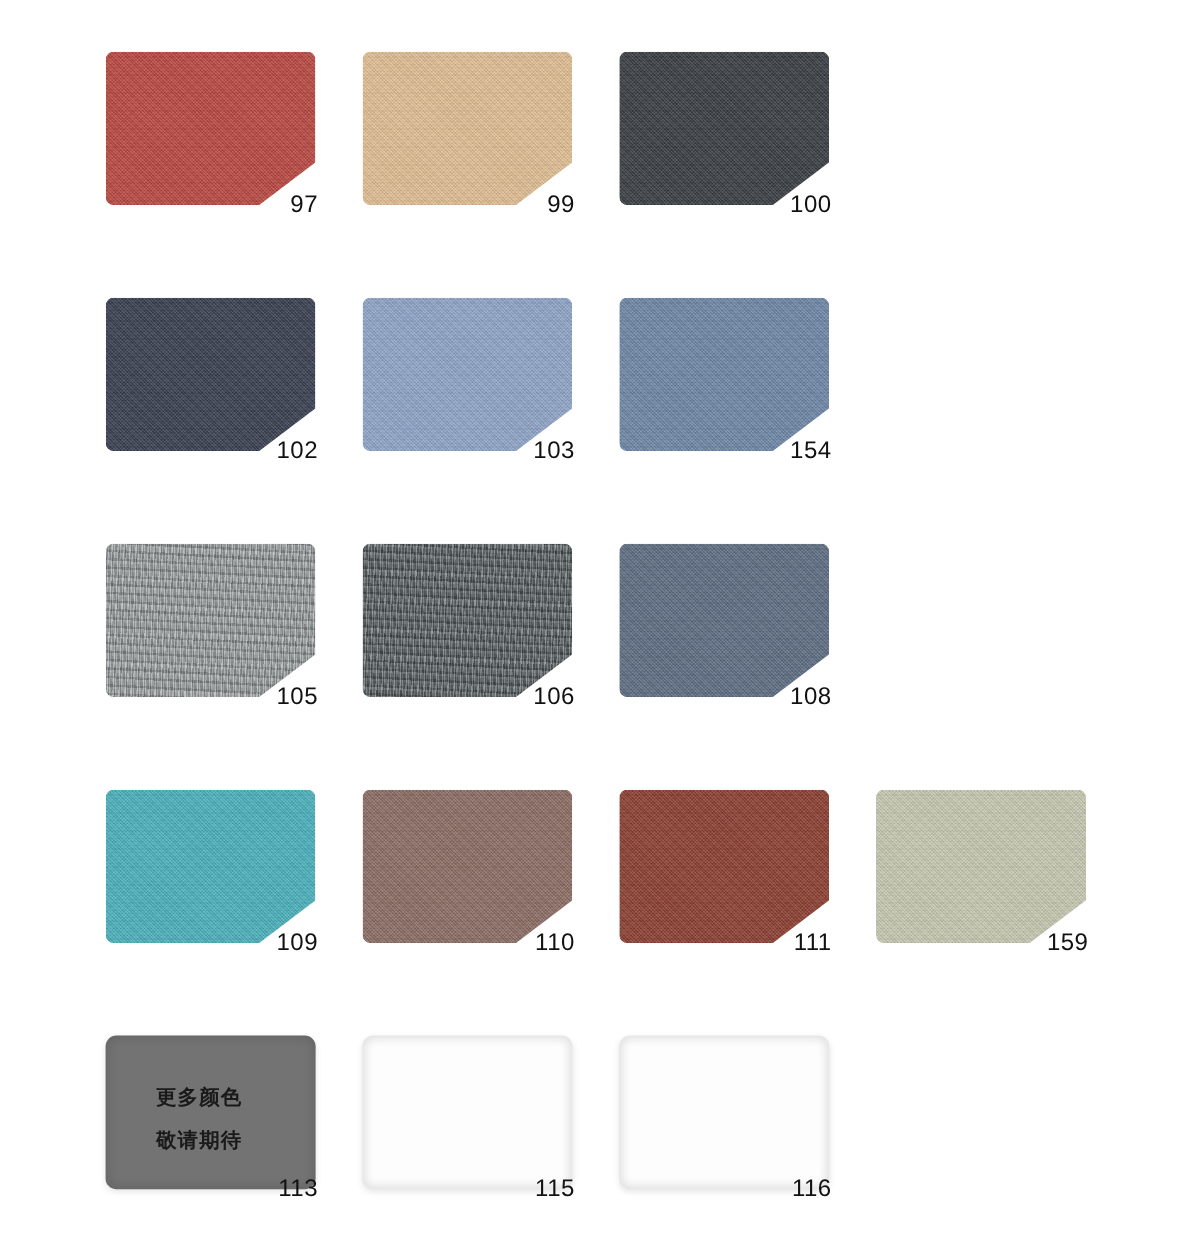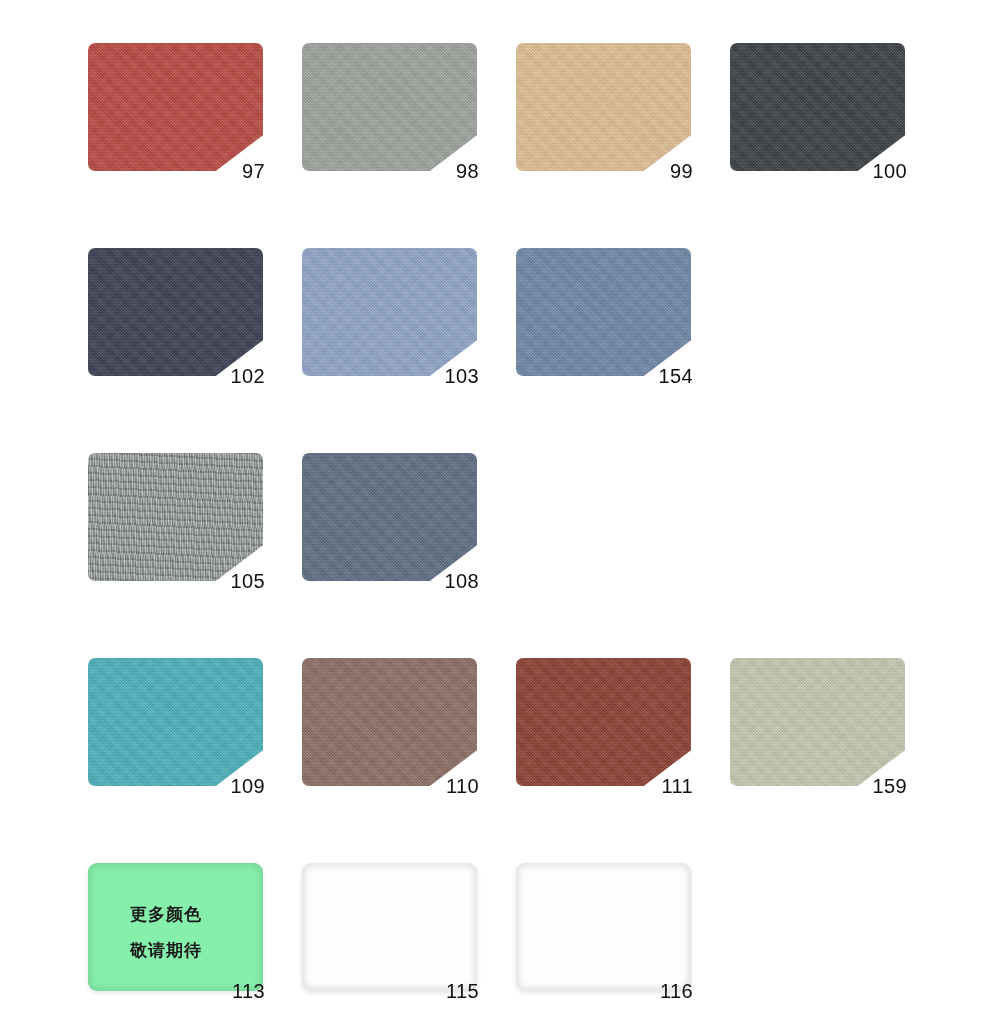--- a/index.html
+++ b/index.html
@@ -122,24 +122,20 @@
 </head>
 <body>
 
 <div id="swatch-grid">
     <div class="swatch-row">
       <div class="swatch-cell">
         <div class="chip weave" style="background-color: rgb(184, 70, 63);"></div>
         <div class="chip-number">97</div>
       </div>
       <div class="swatch-cell">
-        <div class="chip weave" style="background-color: rgb(156, 161, 156);"></div>
-        <div class="chip-number">98</div>
-      </div>
-      <div class="swatch-cell">
         <div class="chip weave" style="background-color: rgb(223, 189, 146);"></div>
         <div class="chip-number">99</div>
       </div>
       <div class="swatch-cell">
         <div class="chip weave" style="background-color: rgb(55, 60, 65);"></div>
         <div class="chip-number">100</div>
       </div>
     </div>
     <div class="swatch-row">
       <div class="swatch-cell">
@@ -154,20 +150,24 @@
         <div class="chip weave" style="background-color: rgb(108, 133, 165);"></div>
         <div class="chip-number">154</div>
       </div>
     </div>
     <div class="swatch-row">
       <div class="swatch-cell">
         <div class="chip heather" style="background-color: rgb(154, 160, 160);"></div>
         <div class="chip-number">105</div>
       </div>
       <div class="swatch-cell">
+        <div class="chip heather" style="background-color: rgb(86, 93, 95);"></div>
+        <div class="chip-number">106</div>
+      </div>
+      <div class="swatch-cell">
         <div class="chip weave" style="background-color: rgb(92, 107, 129);"></div>
         <div class="chip-number">108</div>
       </div>
     </div>
     <div class="swatch-row">
       <div class="swatch-cell">
         <div class="chip weave" style="background-color: rgb(72, 176, 187);"></div>
         <div class="chip-number">109</div>
       </div>
       <div class="swatch-cell">
@@ -178,21 +178,21 @@
         <div class="chip weave" style="background-color: rgb(138, 61, 47);"></div>
         <div class="chip-number">111</div>
       </div>
       <div class="swatch-cell">
         <div class="chip weave" style="background-color: rgb(197, 199, 176);"></div>
         <div class="chip-number">159</div>
       </div>
     </div>
     <div class="swatch-row">
       <div class="swatch-cell">
-        <div class="chip blank" style="background-color: #86efac;">
+        <div class="chip blank" style="background-color: #737373;">
           <div class="placeholder-caption">
             <span>更多颜色</span>
             <span>敬请期待</span>
           </div>
         </div>
         <div class="chip-number">113</div>
       </div>
       <div class="swatch-cell">
         <div class="chip blank" style="background-color: rgb(253, 253, 253);"></div>
         <div class="chip-number">115</div>

